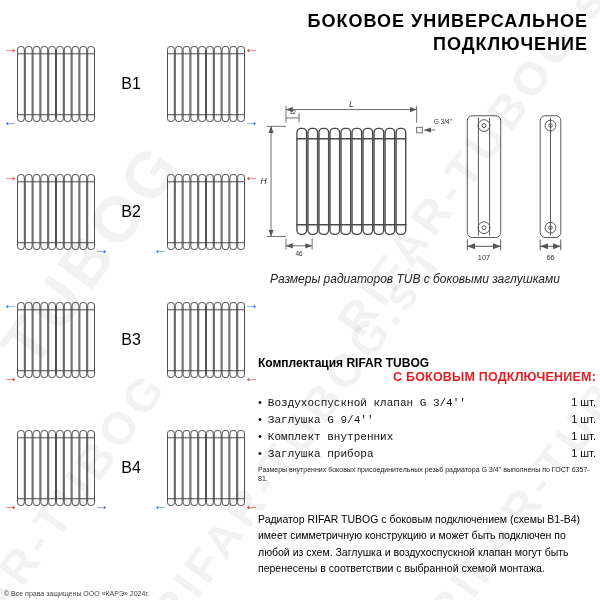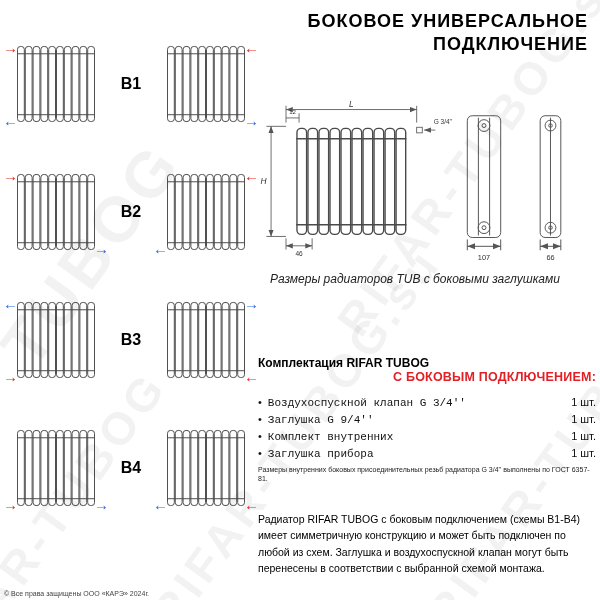--- a/index.html
+++ b/index.html
@@ -21,21 +21,21 @@
   
   .title{
     position:absolute;top:10px;right:12px;z-index:1;text-align:right;
     font-size:18px;font-weight:bold;line-height:1.28;letter-spacing:1px;color:#000;
   }
   
   #schemes{position:absolute;left:6px;top:40px;width:250px;z-index:1;}
   .scheme-row{display:flex;align-items:center;height:88px;margin-bottom:40px;}
   .rad-unit{position:relative;flex:0 0 auto;width:100px;height:88px;display:flex;align-items:center;justify-content:center;}
   .rad-svg{width:78px;height:80px;display:block;}
-  .scheme-label{flex:1;text-align:center;font-weight:bold;font-size:16px;color:#000;}
+  .scheme-label{flex:1;text-align:center;font-weight:normal;font-size:16px;color:#000;}
   .arrow{position:absolute;font-size:15px;font-weight:bold;line-height:1;}
   .tl{top:0;left:-3px;} .bl{bottom:0;left:-3px;}
   .tr{top:0;right:-3px;} .br{bottom:0;right:-3px;}
   
   #drawing{position:absolute;left:258px;top:98px;width:338px;height:190px;z-index:1;}
   #front-view{position:absolute;left:0;top:0;width:196px;height:164px;}
   #side-view-1{position:absolute;left:200px;top:4px;width:52px;height:162px;}
   #side-view-2{position:absolute;left:272px;top:4px;width:40px;height:162px;}
   .caption{position:absolute;left:12px;top:174px;width:330px;font-size:12px;font-style:italic;color:#222;}
   svg text{font-family:"Liberation Sans", sans-serif;fill:#333;}

